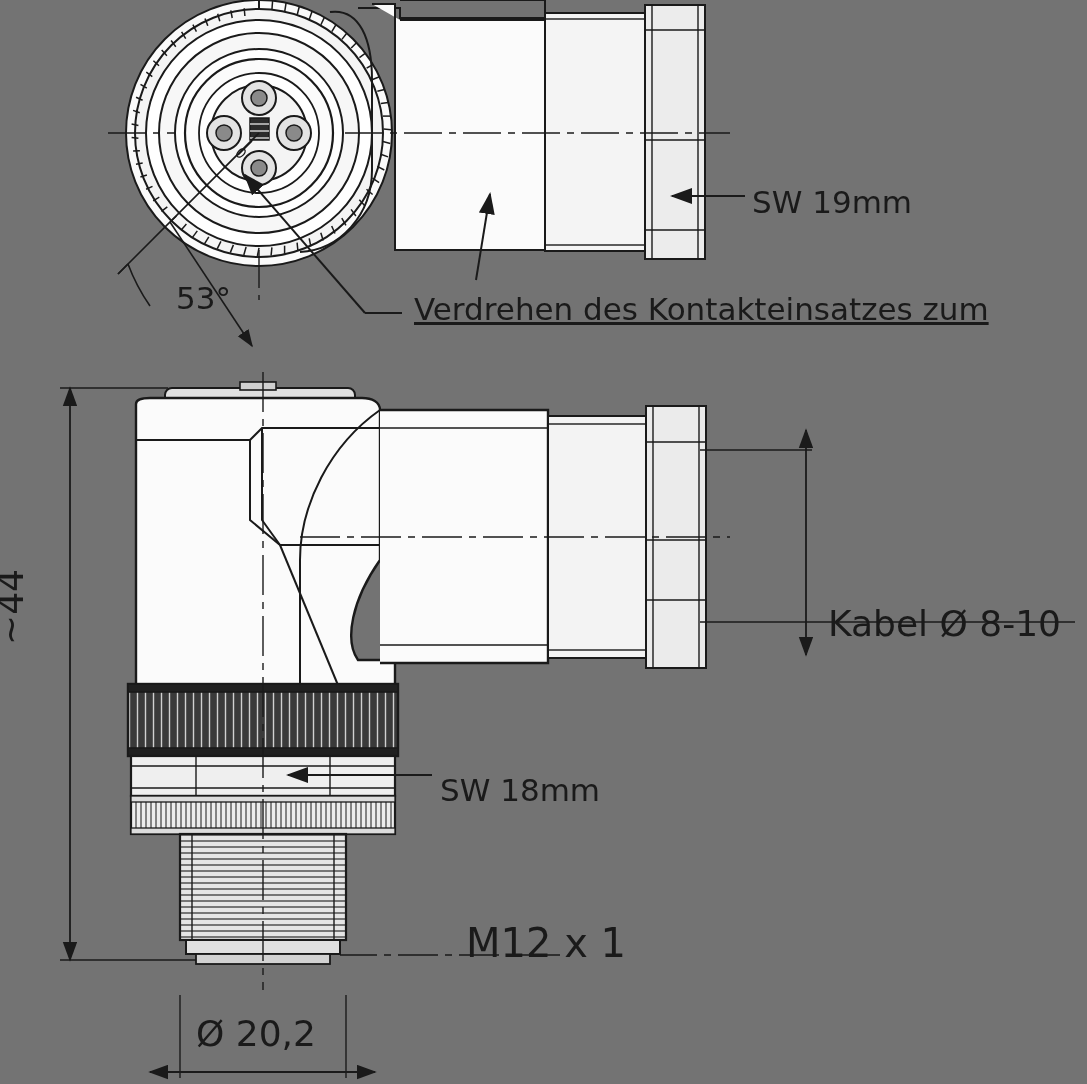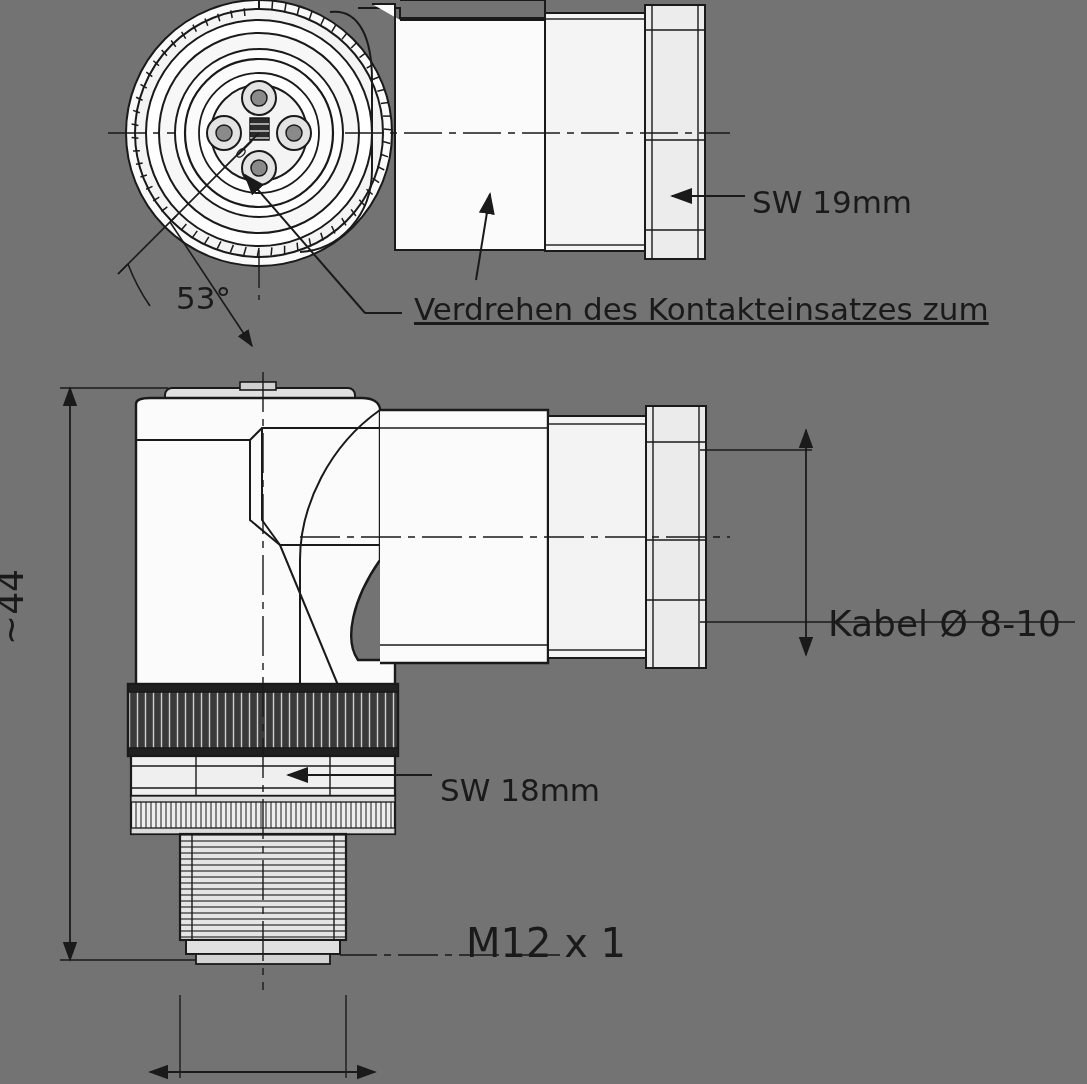--- a/index.html
+++ b/index.html
@@ -288,17 +288,18 @@
       <line x1="180" y1="995" x2="180" y2="1078" stroke="#1a1a1a" stroke-width="1.4"></line>
       <line x1="346" y1="995" x2="346" y2="1078" stroke="#1a1a1a" stroke-width="1.4"></line>
       <line x1="150" y1="1072" x2="375" y2="1072" stroke="#1a1a1a" stroke-width="1.8" marker-start="url(#arrowStart)" marker-end="url(#arrowEnd)"></line>
     </g>
   </svg>
 
   <div class="lbl lbl-sw19">SW 19mm</div>
   <div class="lbl lbl-sw18">SW 18mm</div>
   <div class="lbl lbl-kabel">Kabel Ø 8-10</div>
   <div class="lbl lbl-m12">M12 x 1</div>
+  <div class="lbl lbl-d202">Ø 20,2</div>
   <div class="lbl lbl-45">53°</div>
   <div class="lbl lbl-44">~44</div>
   <div class="lbl lbl-note"><span>Verdrehen des Kontakteinsatzes zum</span><br></div>
 
 </div>
 
 </body></html>

